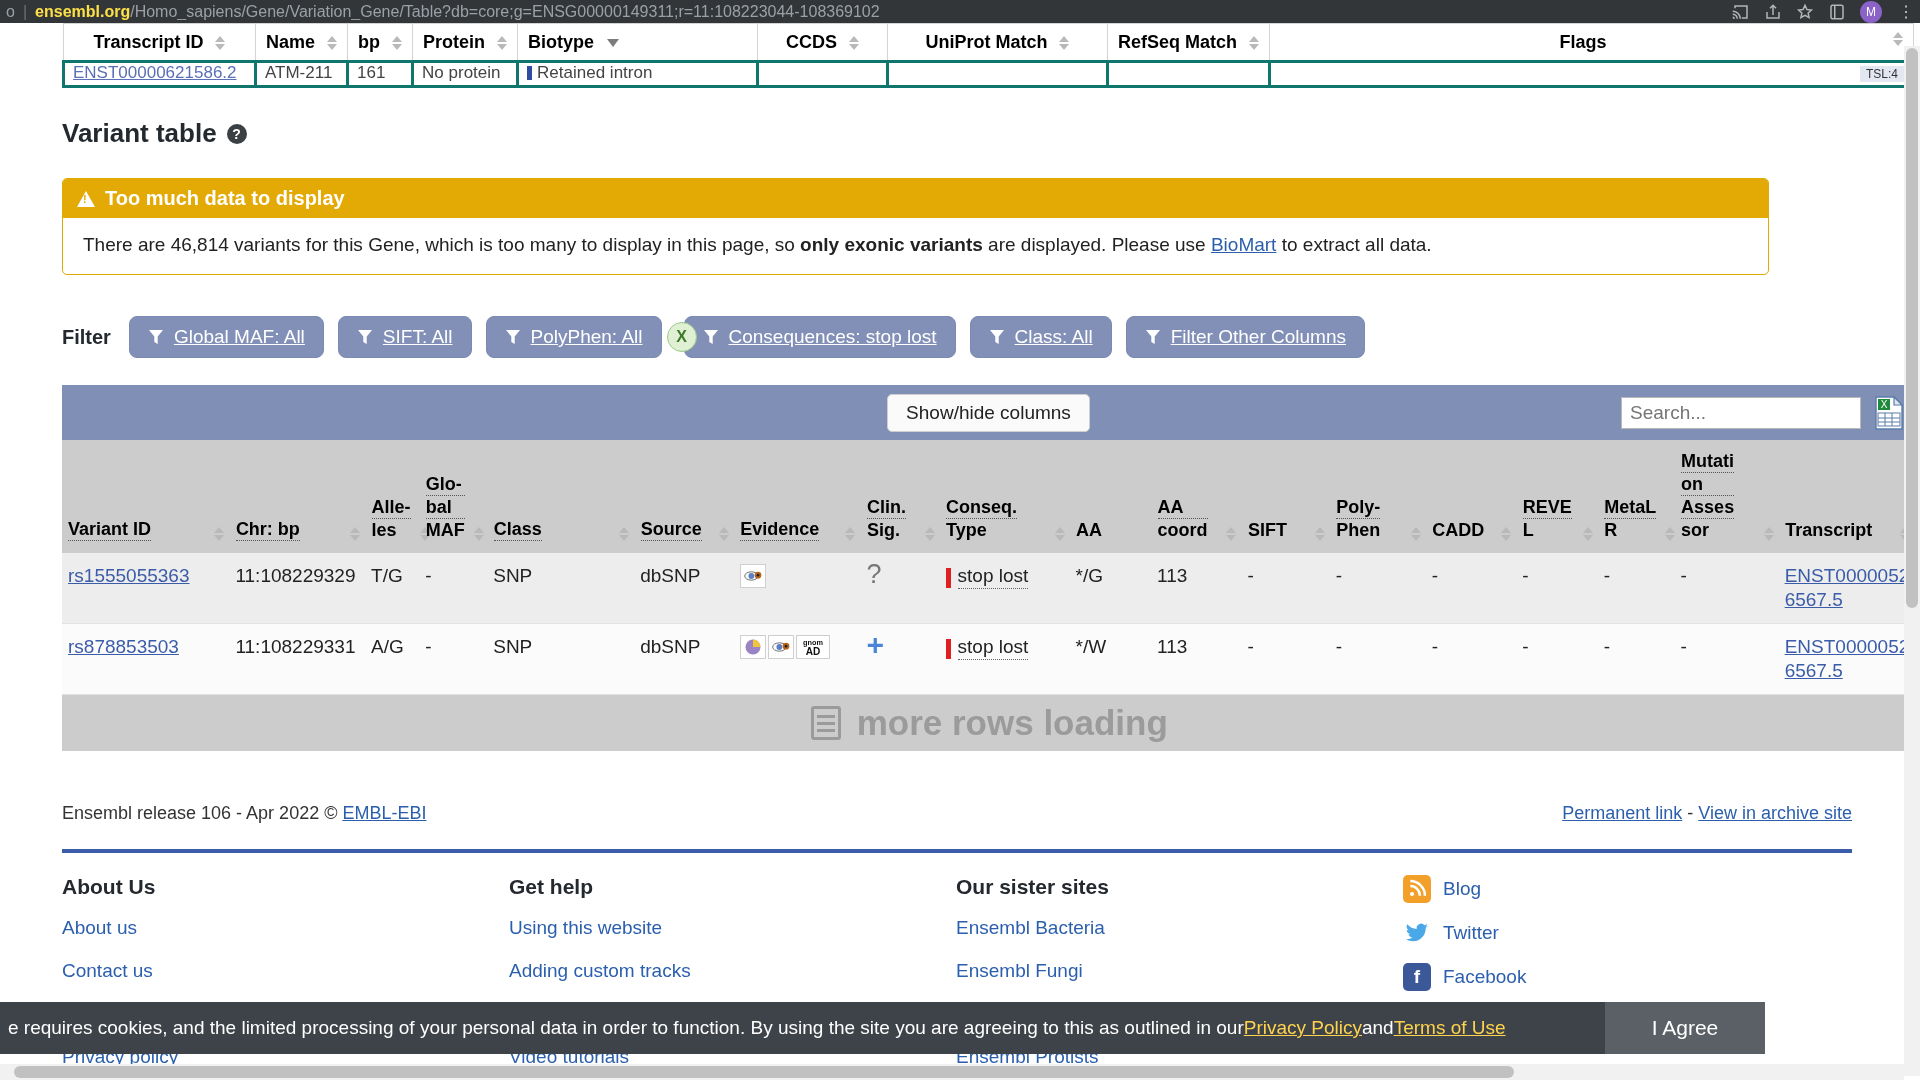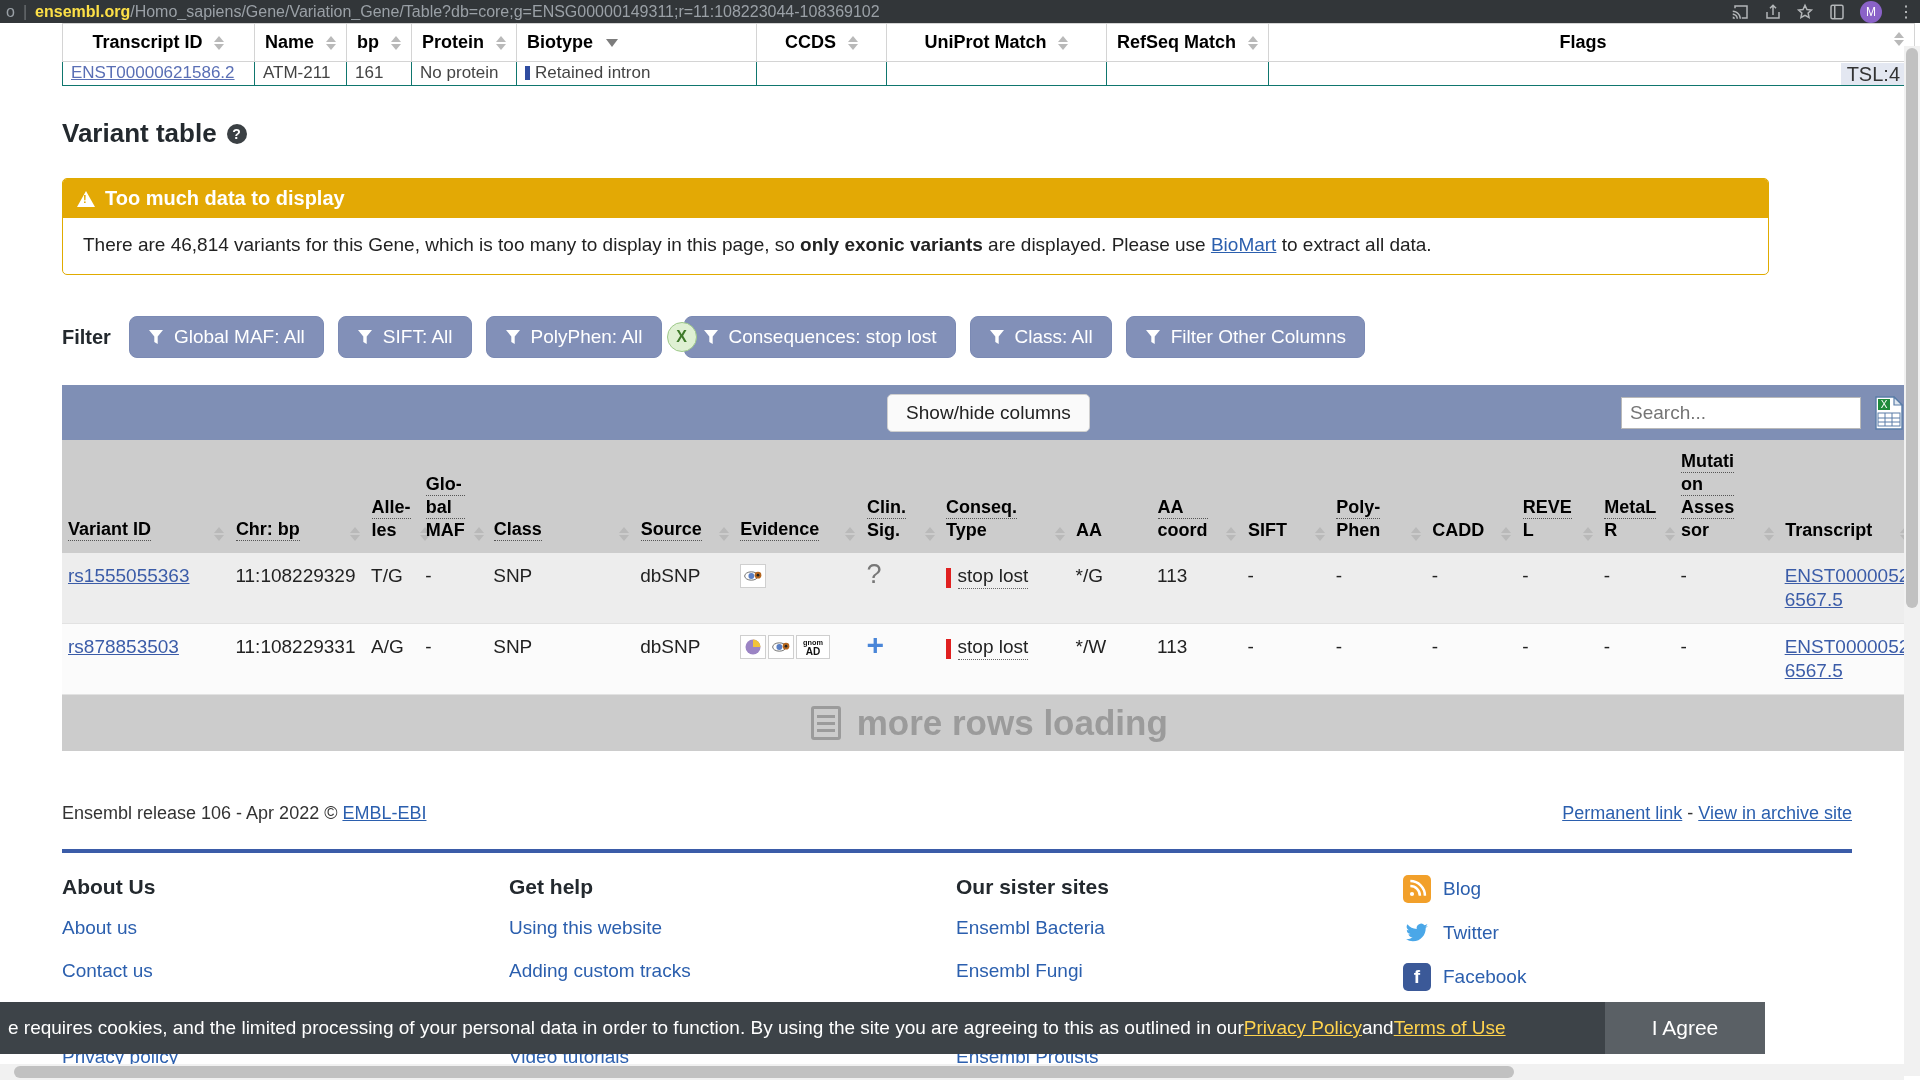--- a/index.html
+++ b/index.html
@@ -50,42 +50,42 @@
   .tx-table {
     position: absolute; left: 62px; top: 0; width: 1853px;
     border-collapse: collapse; font-size: 18px;
   }
   .tx-table th {
     border: 1px solid #d4d4d4; background: #fff; color: #000;
     font-weight: bold; height: 38px; padding: 0 10px;
     text-align: center; white-space: nowrap; position: relative;
   }
   .tx-table td {
-    border: 1px solid #0f766e; height: 24px; padding: 0 8px;
+    border: 3px solid #0f766e; height: 24px; padding: 0 8px;
     font-size: 17px; color: #444; overflow: hidden;
   }
   .sort-arrows {
     display: inline-block; width: 11px; margin-left: 6px;
     vertical-align: middle; line-height: 0;
   }
   .sort-arrows i {
     display: block; width: 0; height: 0; margin: 0 auto;
     border-left: 5px solid transparent; border-right: 5px solid transparent;
   }
   .sort-arrows i.up { border-bottom: 6px solid #b9b9b9; margin-bottom: 2px; }
   .sort-arrows i.dn { border-top: 6px solid #b9b9b9; }
   .sort-single-dn {
     display:inline-block; width:0;height:0;
     border-left:6px solid transparent;border-right:6px solid transparent;
     border-top:8px solid #7c7c7c; vertical-align: middle; margin-left: 8px;
   }
   .tx-row-clip { height: 22px; overflow: hidden; }
   .tx-link { color: #5a6fb5; text-decoration: underline; }
   .biotype-bar { display:inline-block;width:5px;height:14px;background:#2f4ca0;vertical-align:-2px;margin-right:5px;}
-  .flag-chip { background:#e3e7f1; padding: 1px 6px; font-size:20px; color:#333; }
+  .flag-chip { background:#e3e7f1; padding: 1px 6px; font-size:12px; color:#333; }
 
   
   .section-title {
     position: absolute; left: 62px; top: 95px;
     font-size: 26px; font-weight: bold; color: #23292e;
     display: flex; align-items: center; gap: 10px;
   }
   .help-icon {
     width: 20px; height: 20px; border-radius: 50%;
     background: #3b4044; color: #fff; font-size: 14px; font-weight: bold;
@@ -120,21 +120,21 @@
   
   .filter-row {
     position: absolute; left: 62px; top: 293px;
     display: flex; align-items: center; gap: 14px;
   }
   .filter-label { font-size: 20px; font-weight: bold; color: #23292e; margin-right: 4px; }
   .filter-btn {
     background: #8290b8; color: #fff; border-radius: 8px;
     font-size: 19px; padding: 9px 18px;
     display: flex; align-items: center; gap: 10px;
-    border: 1px solid #7b8ab4; white-space: nowrap; position: relative;
+    border: 1px solid #7b8ab4; white-space: nowrap; position: relative; text-decoration: underline;
   }
   .funnel { width: 16px; height: 17px; display:block; }
   .clear-x {
     position: absolute; left: -18px; top: 50%; transform: translateY(-50%);
     width: 30px; height: 30px; border-radius: 50%;
     background: #dff0d3; border: 1px solid #9ec98a;
     color: #3f7a2a; font-weight: bold; font-size: 16px;
     display: flex; align-items: center; justify-content: center; z-index: 3;
   }
 

